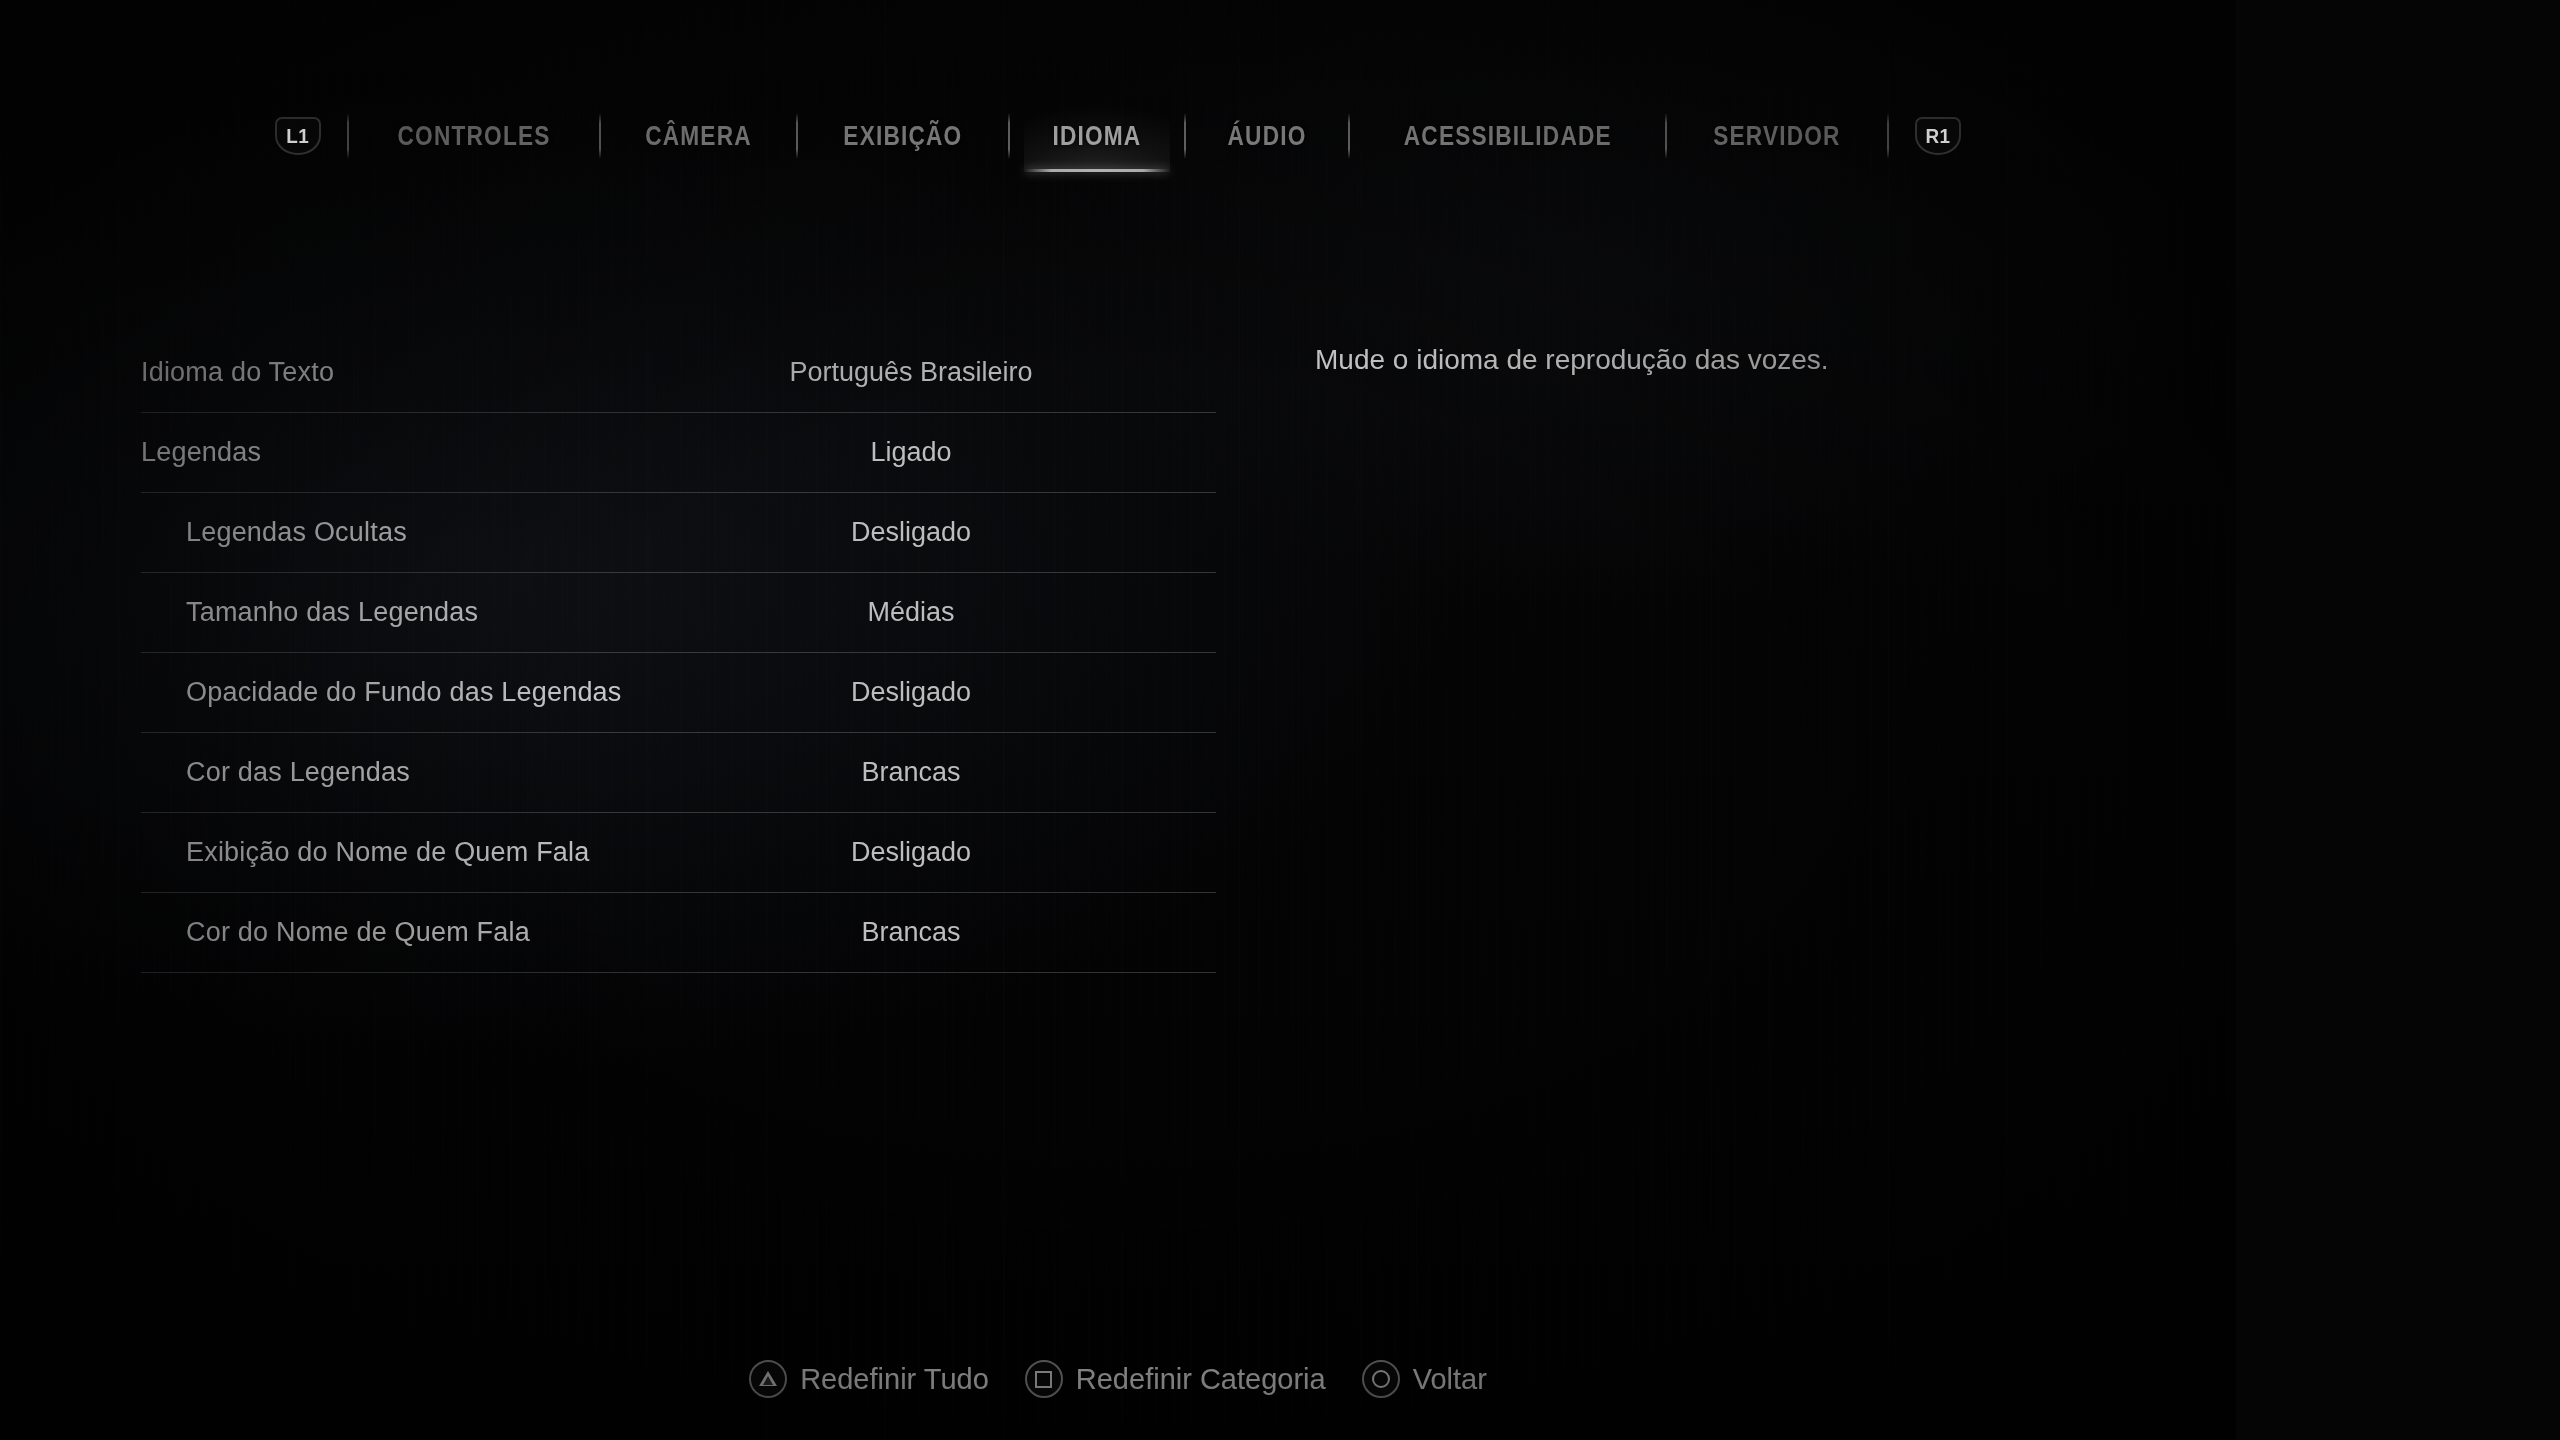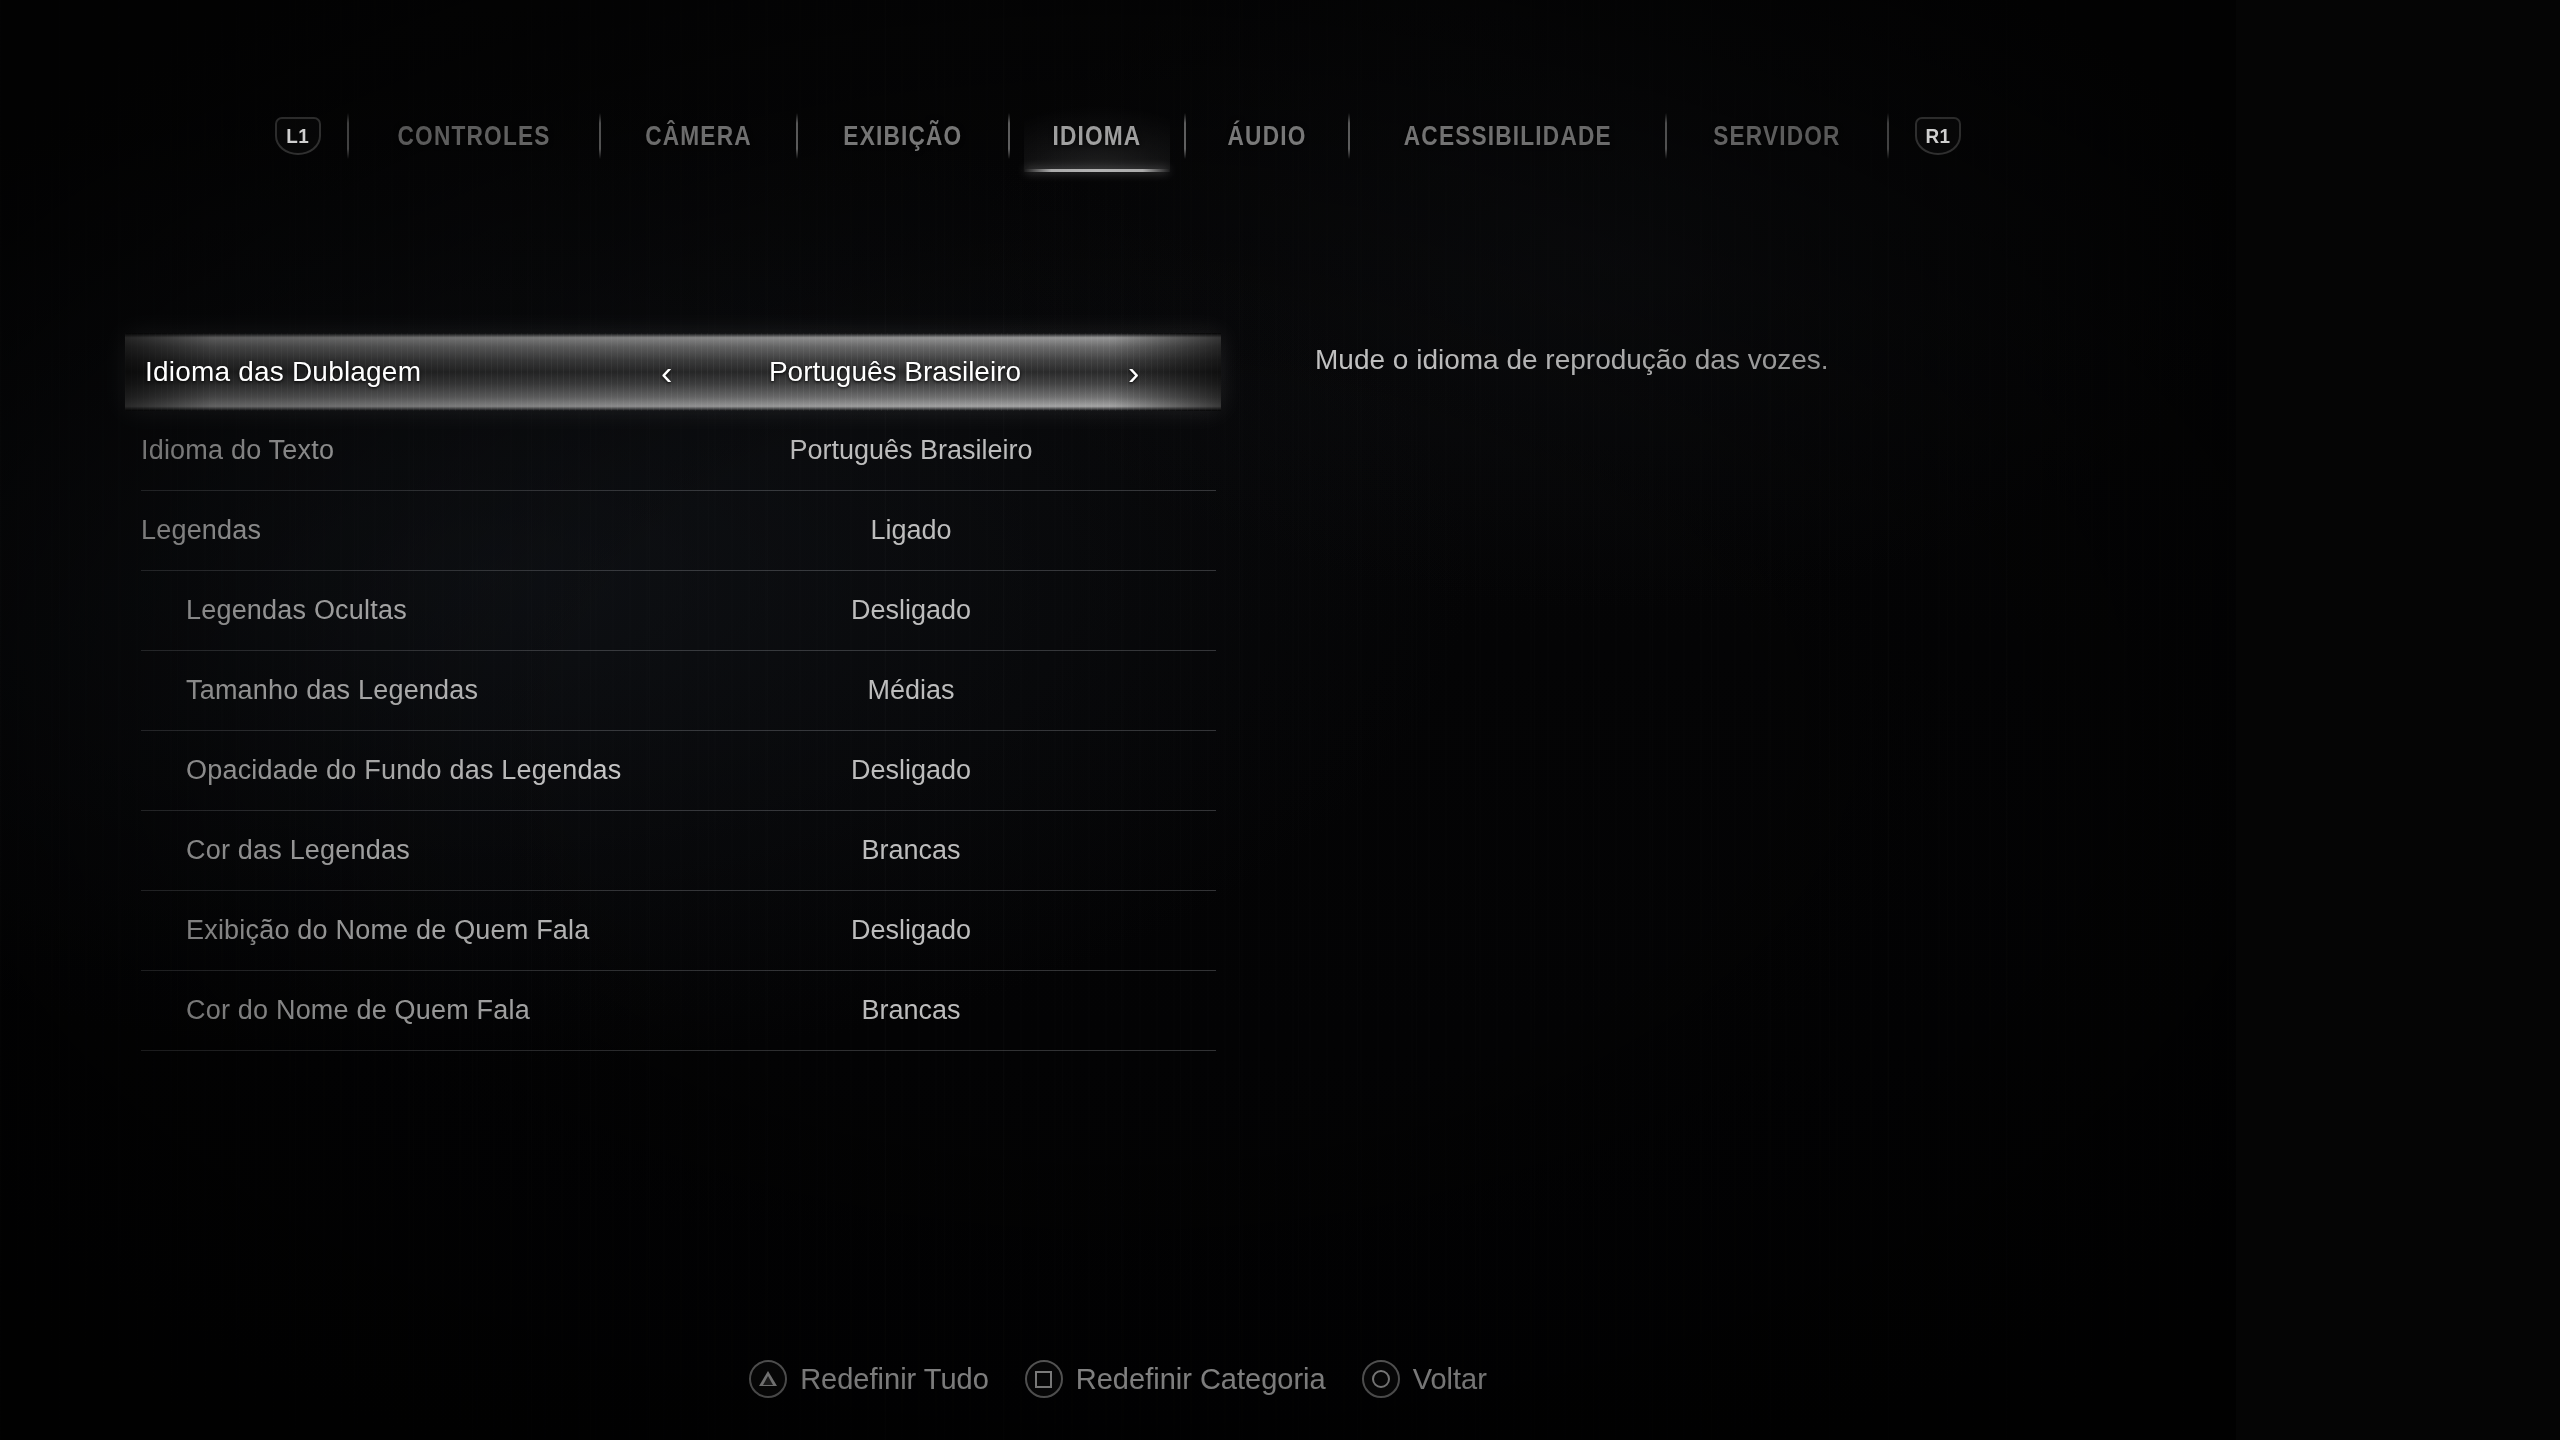--- a/index.html
+++ b/index.html
@@ -250,26 +250,20 @@
       </div>
     <div class="tab-sep"></div>
     <div class="bumper">
       <span class="shape"></span>
       <span class="lbl">R1</span>
     </div>
   </div>
 
   <div id="list">
 
-    <div class="row selected">
-      <span class="label">Idioma das Dublagem</span>
-      <span class="arrow left">‹</span>
-      <span class="value">Português Brasileiro</span>
-      <span class="arrow right">›</span>
-    </div>
 
     <div class="row">
       <span class="label">Idioma do Texto</span>
       <span class="value">Português Brasileiro</span>
     </div>
 
     <div class="row">
       <span class="label">Legendas</span>
       <span class="value">Ligado</span>
     </div>

